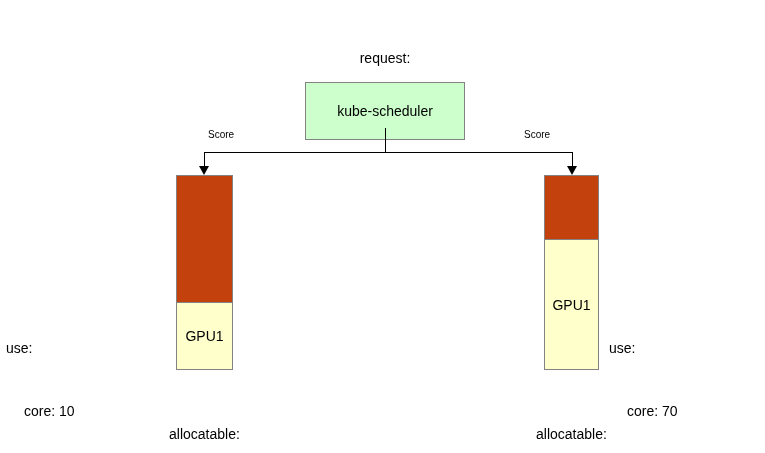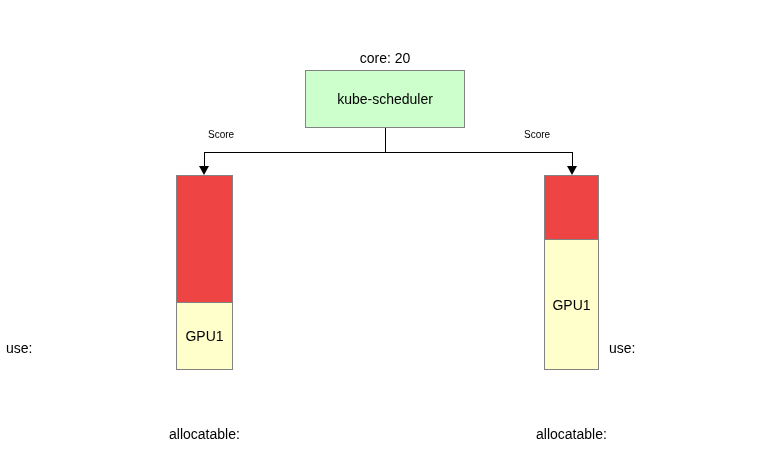--- a/index.html
+++ b/index.html
@@ -26,38 +26,38 @@
     color: #000000;
   }
   .textblock .ln { display: block; }
   .textblock .ln.indent { padding-left: 18px; }
   .textblock.center { text-align: center; }
 
   
   .sched-box {
     position: absolute;
     left: 305px;
-    top: 70px;
+    top: 82px;
     width: 160px;
     height: 58px;
     background: #ccffcc;
     border: 1px solid #838383;
     box-sizing: border-box;
     display: flex;
     align-items: center;
     justify-content: center;
     font-size: 14px;
   }
 
   
   .node-box {
     position: absolute;
     border: 1px solid #838383;
     box-sizing: border-box;
-    background: #ef4444;
+    background: #c2410c;
   }
   .node-fill {
     position: absolute;
     left: 0;
     right: 0;
     bottom: 0;
     background: #ffffcc;
     border-top: 1px solid #838383;
     box-sizing: border-box;
     display: flex;
@@ -94,20 +94,21 @@
     font-size: 10px;
     white-space: nowrap;
   }
 </style>
 </head>
 <body>
 
 <div id="canvas">
 
   <div class="textblock center" style="left:285px; top:6px; width:200px;">
+    <span class="ln">request:</span>
     <span class="ln">core: 20</span>
   </div>
 
   <div class="sched-box">
     <span>kube-scheduler</span>
   </div>
 
   <div class="line-v" style="left:385px; top:128px; height:25px;"></div>
   <div class="line-h" style="left:204px; top:152px; width:369px;"></div>
 
@@ -121,37 +122,39 @@
   <div class="score-label" style="left:524px; top:129px;">Score</div>
 
   <div class="node-box" style="left:176px; top:175px; width:57px; height:195px;">
     <div class="node-fill" style="height:67px;">
       <span class="node-label">GPU1</span>
     </div>
   </div>
 
   <div class="textblock" style="left:6px; top:296px;">
     <span class="ln">use:</span>
+    <span class="ln indent">core: 10</span>
     
   </div>
 
   <div class="textblock" style="left:169px; top:382px;">
     <span class="ln">allocatable:</span>
     
     
   </div>
 
   <div class="node-box" style="left:544px; top:175px; width:55px; height:195px;">
     <div class="node-fill" style="height:130px;">
       <span class="node-label">GPU1</span>
     </div>
   </div>
 
   <div class="textblock" style="left:609px; top:296px;">
     <span class="ln">use:</span>
+    <span class="ln indent">core: 70</span>
     
   </div>
 
   <div class="textblock" style="left:536px; top:382px;">
     <span class="ln">allocatable:</span>
     
     
   </div>
 
 </div>

